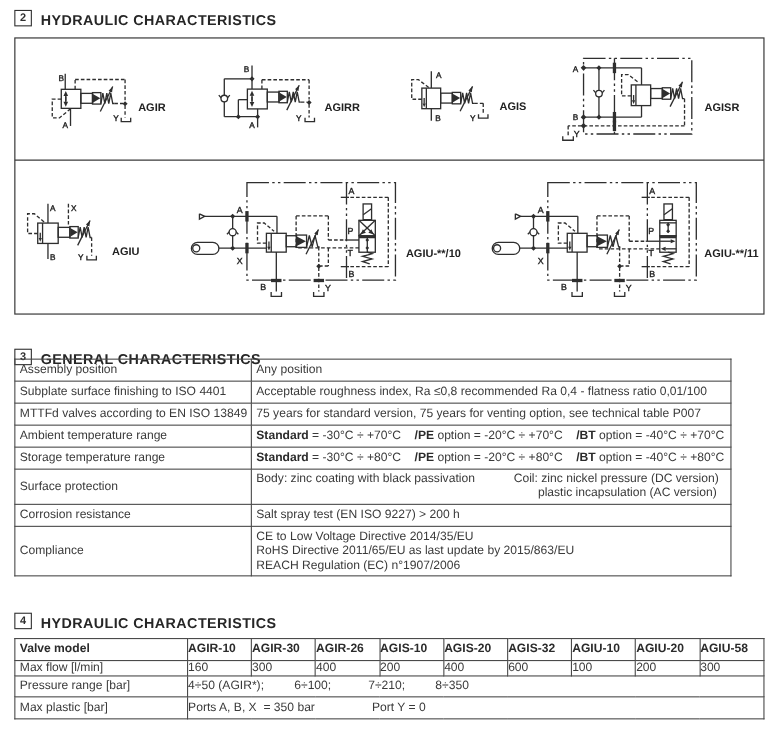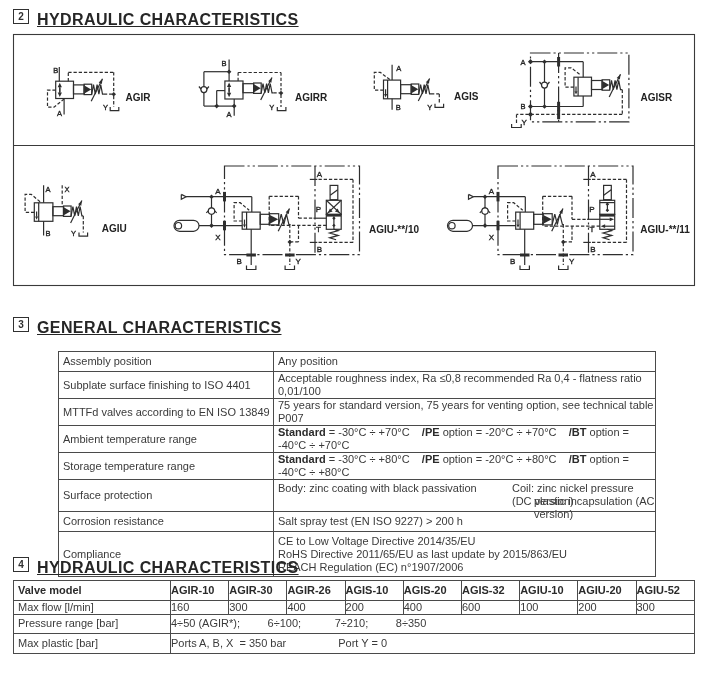--- a/index.html
+++ b/index.html
@@ -1,20 +1,20 @@
 <!DOCTYPE html>
 <html><head>
 <meta charset="utf-8">
 <style>
 html,body{margin:0;padding:0;background:#fff;}
 body{font-family:"Liberation Sans",sans-serif;color:#303030;}
 #page{position:relative;width:711px;height:674px;overflow:hidden;}
 .abs{position:absolute;}
 .secnum{position:absolute;width:14px;height:13px;border:1px solid #303030;text-align:center;font-weight:bold;font-size:10px;line-height:13px;color:#303030;}
-.sectitle{position:absolute;font-weight:bold;font-size:16px;color:#262626;letter-spacing:0.4px;text-decoration:underline;}
+.sectitle{position:absolute;font-weight:bold;font-size:13px;color:#262626;letter-spacing:0.4px;}
 table{border-collapse:collapse;table-layout:fixed;}
 td{border:1px solid #4a4a4a;font-size:11px;color:#3a3a3a;padding:0 0 0 4px;vertical-align:middle;line-height:13px;}
 .t4 td{text-align:left;padding:0;}
 .t4 td.lft{text-align:left;padding-left:4px;margin-top:38px;}
 b{color:#2b2b2b;}
 </style>
 </head>
 <body>
 <div id="page">
 
@@ -301,21 +301,21 @@
 <line x1="614.8" y1="226.2" x2="604.9" y2="226.2" stroke="#2e2e2e" stroke-width="1.2"></line>
 <path d="M600.7 226.2 L605.1 224.3 L605.1 228.1 Z" fill="#2e2e2e" stroke="none"></path>
 <polyline points="607.4,229.3 611.7,230.7 603.1,233.0 611.7,235.4 603.1,237.8 609.6,239.8" fill="none" stroke="#2e2e2e" stroke-width="1.2"></polyline>
 <text x="369.0" y="233.2" font-size="10" font-weight="bold" fill="#222222" text-anchor="start" font-family="Liberation Sans, sans-serif">AGIU-**/10</text>
 <text x="640.3" y="233.2" font-size="10" font-weight="bold" fill="#222222" text-anchor="start" font-family="Liberation Sans, sans-serif">AGIU-**/11</text>
 </svg>
 
   <div class="secnum" style="left:13px;top:317px;">3</div>
   <div class="sectitle" style="left:37px;top:319px;">GENERAL CHARACTERISTICS</div>
 
-  <table class="abs t3" style="left:13px;top:351px;width:598px;margin-left:45px;">
+  <table class="abs t3" style="left:13px;top:326px;width:652px;">
     <colgroup>
         <col style="width:215px">
         <col>
       </colgroup>
     <tbody>
         <tr style="height:20px;">
           <td>Assembly position</td>
           <td>Any position</td>
         </tr>
     <tr style="height:20px;">
@@ -369,21 +369,21 @@
         <tr style="height:19.5px;">
           <td class="lft"><b>Valve model</b></td>
           <td><b>AGIR-10</b></td>
           <td><b>AGIR-30</b></td>
           <td><b>AGIR-26</b></td>
           <td><b>AGIS-10</b></td>
           <td><b>AGIS-20</b></td>
           <td><b>AGIS-32</b></td>
           <td><b>AGIU-10</b></td>
           <td><b>AGIU-20</b></td>
-          <td><b>AGIU-52</b></td>
+          <td><b>AGIU-58</b></td>
         </tr>
     <tr style="height:14px;">
           <td class="lft">Max flow [l/min]</td>
           <td>160</td>
           <td>300</td>
           <td>400</td>
           <td>200</td>
           <td>400</td>
           <td>600</td>
           <td>100</td>

